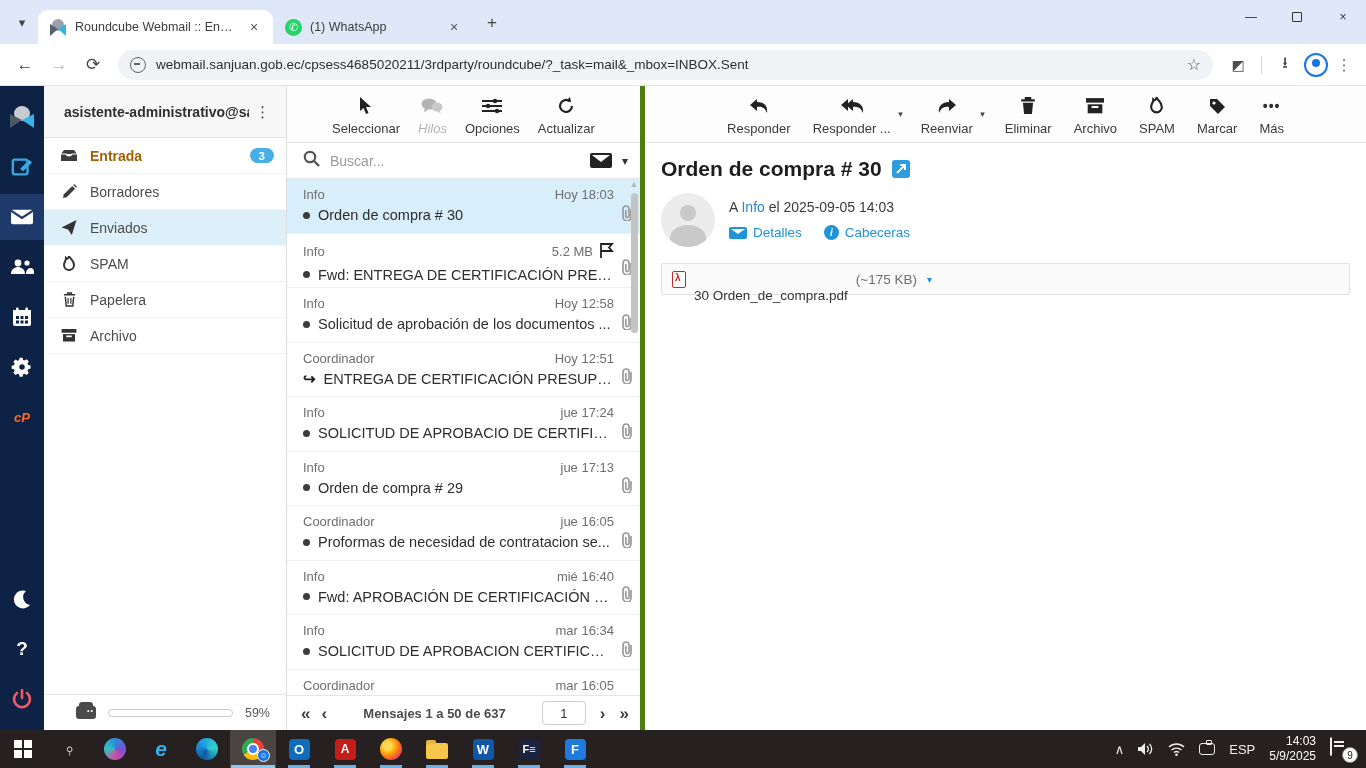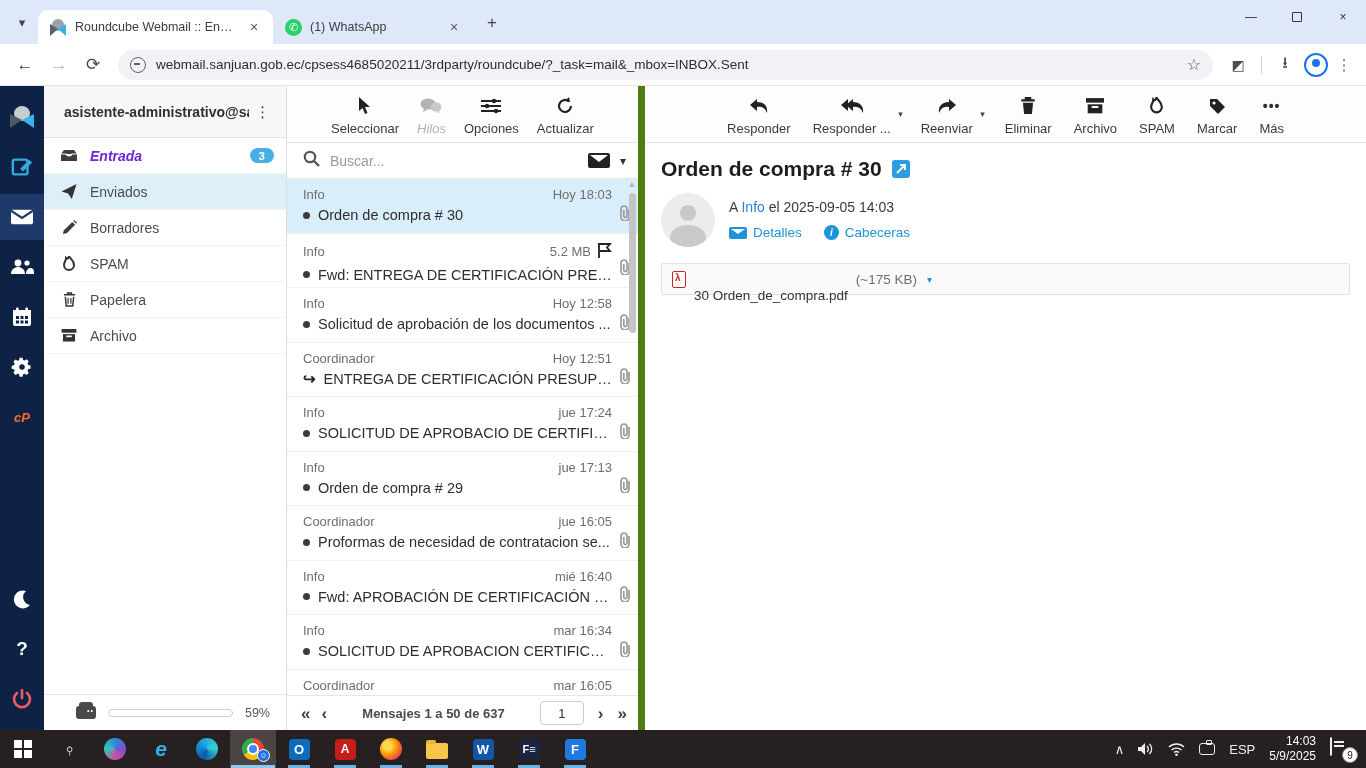--- a/index.html
+++ b/index.html
@@ -53,42 +53,42 @@
   .rail-spacer { flex:1; }
   .q-icon { color:#fff; font-weight:bold; font-size:19px; }
 
   
   .folders { width:243px; border-right:1px solid #ddd; display:flex; flex-direction:column; flex:0 0 auto; background:#fff; }
   .acct { height:52px; display:flex; align-items:center; padding:0 10px 0 20px; border-bottom:1px solid #e2e2e2; background:#f7f7f7; }
   .acct-name { flex:1; font-size:14px; font-weight:bold; color:#2f2f2f; white-space:nowrap; overflow:hidden; }
   .acct-kebab { color:#3c3c3c; font-size:15px; padding:0 6px; }
   .folder { height:36px; display:flex; align-items:center; gap:12px; padding:0 12px 0 16px; font-size:14px; color:#4c4c4c; border-bottom:1px solid #f3f3f3; }
   .folder.sel { background:#ddf0fa; }
-  .folder.unread .fname { font-weight:bold; color:#6d28d9;font-style:italic; }
+  .folder.unread .fname { font-weight:bold; color:#a16207; }
   .ficon { width:18px; display:flex; justify-content:center; color:#3d3d3d; }
   .fname { flex:1; }
   .badge { background:#46b0e6; color:#fff; font-size:11.5px; font-weight:bold; border-radius:9px; padding:1.5px 9px; }
   .folders-spacer { flex:1; }
   .quota-row { height:36px; border-top:1px solid #e5e5e5; display:flex; align-items:center; gap:12px; padding:0 16px 0 32px; }
   .disk { width:20px; height:13px; background:#4a4a4a; border-radius:3px; position:relative; }
   .disk::before { content:""; position:absolute; top:-4px; left:3px; right:3px; height:6px; background:#4a4a4a; border-radius:3px 3px 0 0; }
   .disk::after { content:"••"; position:absolute; right:2px; top:1px; color:#fff; font-size:7px; letter-spacing:1px; }
   .quota-track { flex:1; height:8px; border:1px solid #ccc; border-radius:4px; background:#fff; overflow:hidden; }
   .quota-fill { height:100%; background:#55b3e8; border-radius:4px 0 0 4px; }
   .quota-pct { font-size:12.5px; color:#555; }
 
   
   .pane-toolbar { height:57px; display:flex; align-items:flex-start; justify-content:center; gap:18px; padding-top:9px; border-bottom:1px solid #e6e6e6; background:#fdfdfd; }
   .tbtn { display:flex; flex-direction:column; align-items:center; gap:4px; color:#3a3a3a; font-size:13px; position:relative; }
   .tbtn .ticon { height:22px; display:flex; align-items:center; justify-content:center; color:#303030; }
   .tbtn.disabled, .tbtn.disabled .ticon { color:#b3b3b3;font-style:italic; }
   .tbtn .caret { position:absolute; right:-12px; top:14px; font-size:9px; color:#444; }
 
   
-  .mlist { width:358px; border-right:7px solid #4d7c0f; display:flex; flex-direction:column; flex:0 0 auto; background:#fff; min-height:0; }
+  .mlist { width:358px; border-right:5px solid #4d7c0f; display:flex; flex-direction:column; flex:0 0 auto; background:#fff; min-height:0; }
   .searchrow { height:36px; display:flex; align-items:center; gap:10px; padding:0 12px 0 16px; border-bottom:1px solid #e6e6e6; }
   .searchrow input { flex:1; border:none; outline:none; font-size:14px; color:#333; background:transparent; font-family:"Liberation Sans",sans-serif; }
   .searchrow input::placeholder { color:#9a9a9a; }
   .scope-env { width:22px; height:15px; background:#222; border-radius:2px; position:relative; }
   .scope-env::after { content:""; position:absolute; left:2px; top:2px; border-left:9px solid transparent; border-right:9px solid transparent; border-top:7px solid #fff; }
   .scope-chevron { font-size:12px; color:#333; }
   .rows { flex:1; overflow:hidden; position:relative; }
   .mrow { height:54.5px; padding:8px 26px 6px 16px; border-bottom:1px solid #f0f0f0; position:relative; }
   .mrow.sel { background:#d8eefa; }
   .mrow .line1 { display:flex; justify-content:space-between; font-size:13px; color:#6e6e6e; align-items:center; }
@@ -296,36 +296,36 @@
       <div class="folder unread">
         <span class="ficon">
           <svg width="18" height="13" viewBox="0 0 18 13">
               <path d="M1 5 L4 1 h10 l3 4 v7 H1z M1 5 h5 l1.5 2 h3 L12 5 h5" fill="#3d3d3d"></path>
               <path d="M1 5 h5 c.5 1.4 1.5 2 3 2 s2.5-.6 3-2 h5" fill="none" stroke="#fff" stroke-width="1.2"></path>
             </svg>
         </span>
         <span class="fname">Entrada</span>
         <span class="badge">3</span>
       </div>
-      <div class="folder sel">
-        <span class="ficon">
-          <svg width="16" height="15" viewBox="0 0 16 16">
-              <path d="M0 8 L16 0 L11 16 L7 10z M7 10 L16 0 M7 10 L6 15z" fill="#333"></path>
-            </svg>
-        </span>
-        <span class="fname">Enviados</span>
-      </div>
       <div class="folder">
         <span class="ficon">
           <svg width="15" height="15" viewBox="0 0 16 16">
               <path d="M1 15 l1-4 9-9 3 3 -9 9z" fill="#3d3d3d"></path>
               <path d="M12 1 l3 3 1-1 -3-3z" fill="#3d3d3d"></path>
             </svg>
         </span>
         <span class="fname">Borradores</span>
+      </div>
+      <div class="folder sel">
+        <span class="ficon">
+          <svg width="16" height="15" viewBox="0 0 16 16">
+              <path d="M0 8 L16 0 L11 16 L7 10z M7 10 L16 0 M7 10 L6 15z" fill="#333"></path>
+            </svg>
+        </span>
+        <span class="fname">Enviados</span>
       </div>
       <div class="folder">
         <span class="ficon">
           <svg width="14" height="16" viewBox="0 0 14 16">
               <path d="M7 0 C8 3 12 4 12 9 a5 5 0 0 1 -10 0 C2 6 4 5 4 2 c1 1 2 1.5 3 -2z" fill="none" stroke="#333" stroke-width="2"></path>
             </svg>
         </span>
         <span class="fname">SPAM</span>
       </div>
       <div class="folder">

